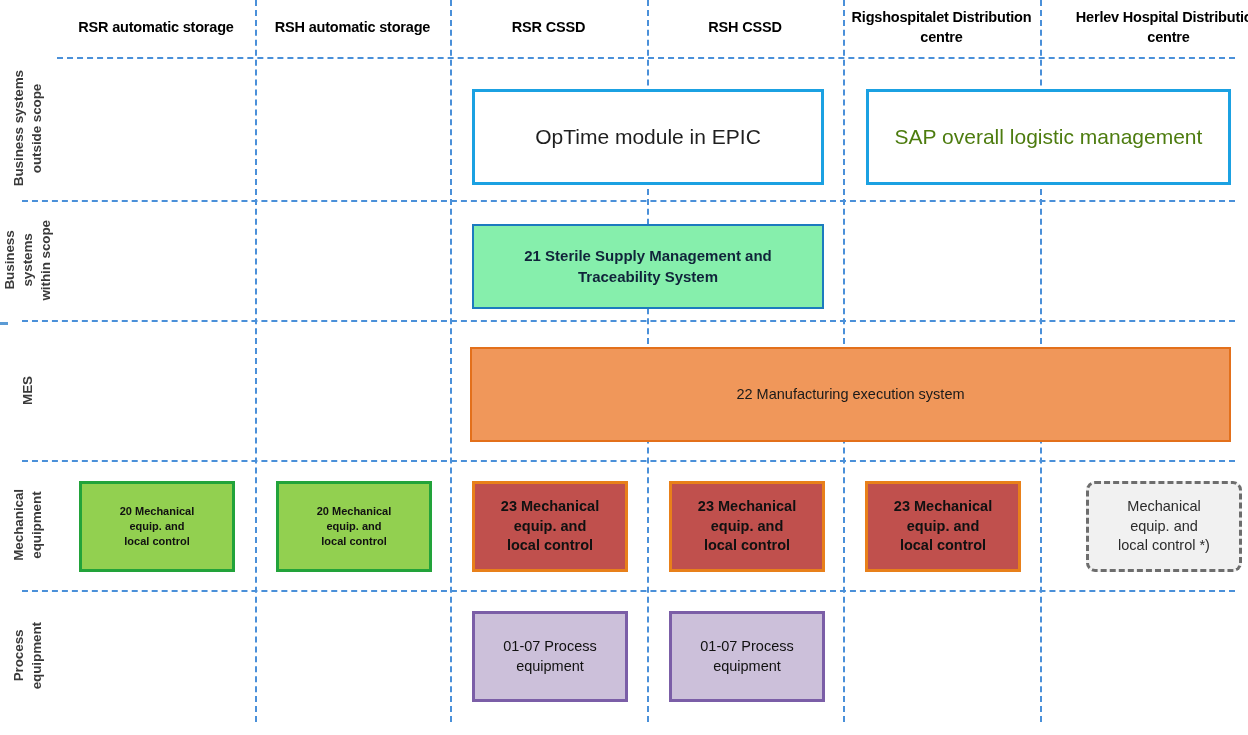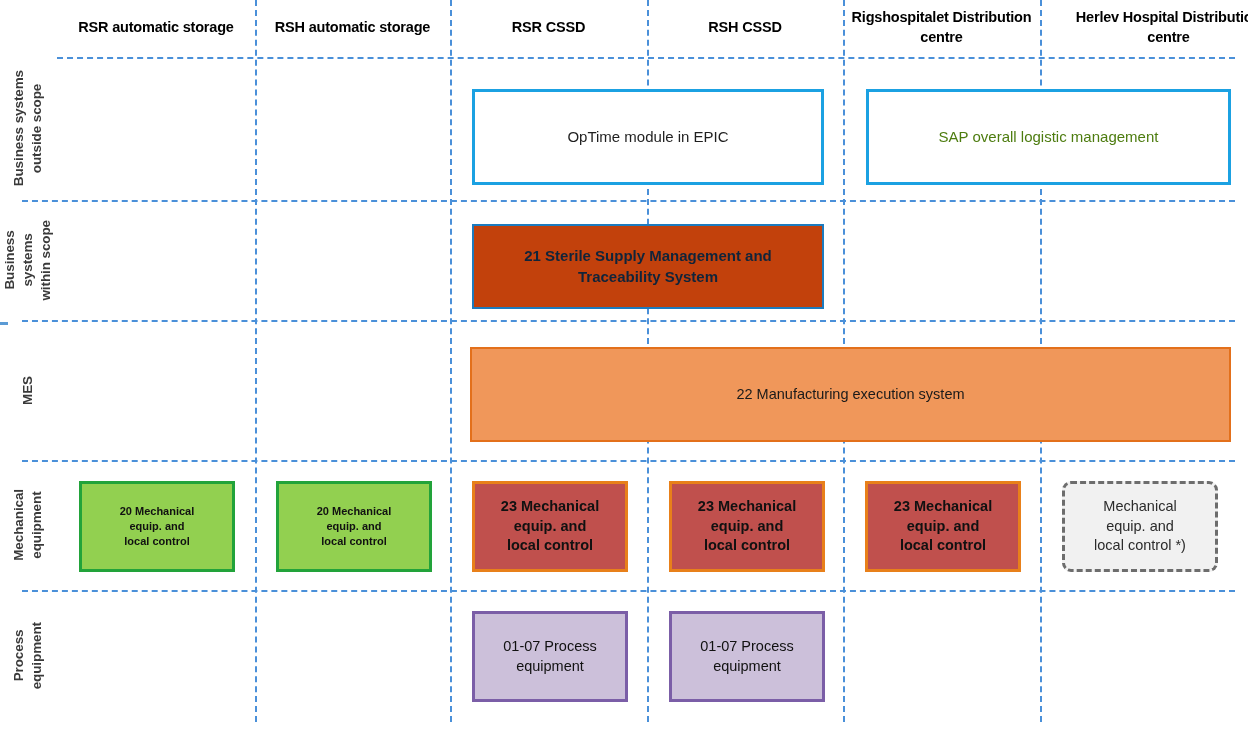--- a/index.html
+++ b/index.html
@@ -96,29 +96,29 @@
   .box .box-text {
     display: block;
     padding: 0 8px;
     white-space: pre-line;
   }
 
   .box.outline-blue {
     background: #ffffff;
     border: 3px solid #1BA1E2;
     color: #1F1F1F;
-    font-size: 15px;
+    font-size: 21px;
     font-weight: normal;
   }
   .box.outline-blue.blue-text {
     color: #4d7c0f;
     font-family: "Liberation Sans", sans-serif;
   }
   .box.fill-blue {
-    background: #c2410c;
+    background: #86efac;
     border: 2px solid #1C7BBF;
     color: #10243A;
     font-size: 15px;
     font-weight: bold;
   }
   .box.fill-orange {
     background: #F0975A;
     border: 2px solid #E3701B;
     color: #1A1A1A;
     font-size: 14.5px;
@@ -146,20 +146,21 @@
     font-weight: normal;
     justify-content: center;
   }
   .box.dashed-gray {
     background: #F1F1F1;
     border: 3px dashed #6D6D6D;
     border-radius: 9px;
     color: #2B2B2B;
     font-size: 14.5px;
     font-weight: normal;
+    margin-left: 24px;
   }
 </style>
 </head>
 <body>
 
 <div id="canvas">
 
   <div id="col-headers">
       <div class="col-header" style="left: 57px; width: 198px;">RSR automatic
 storage</div>

